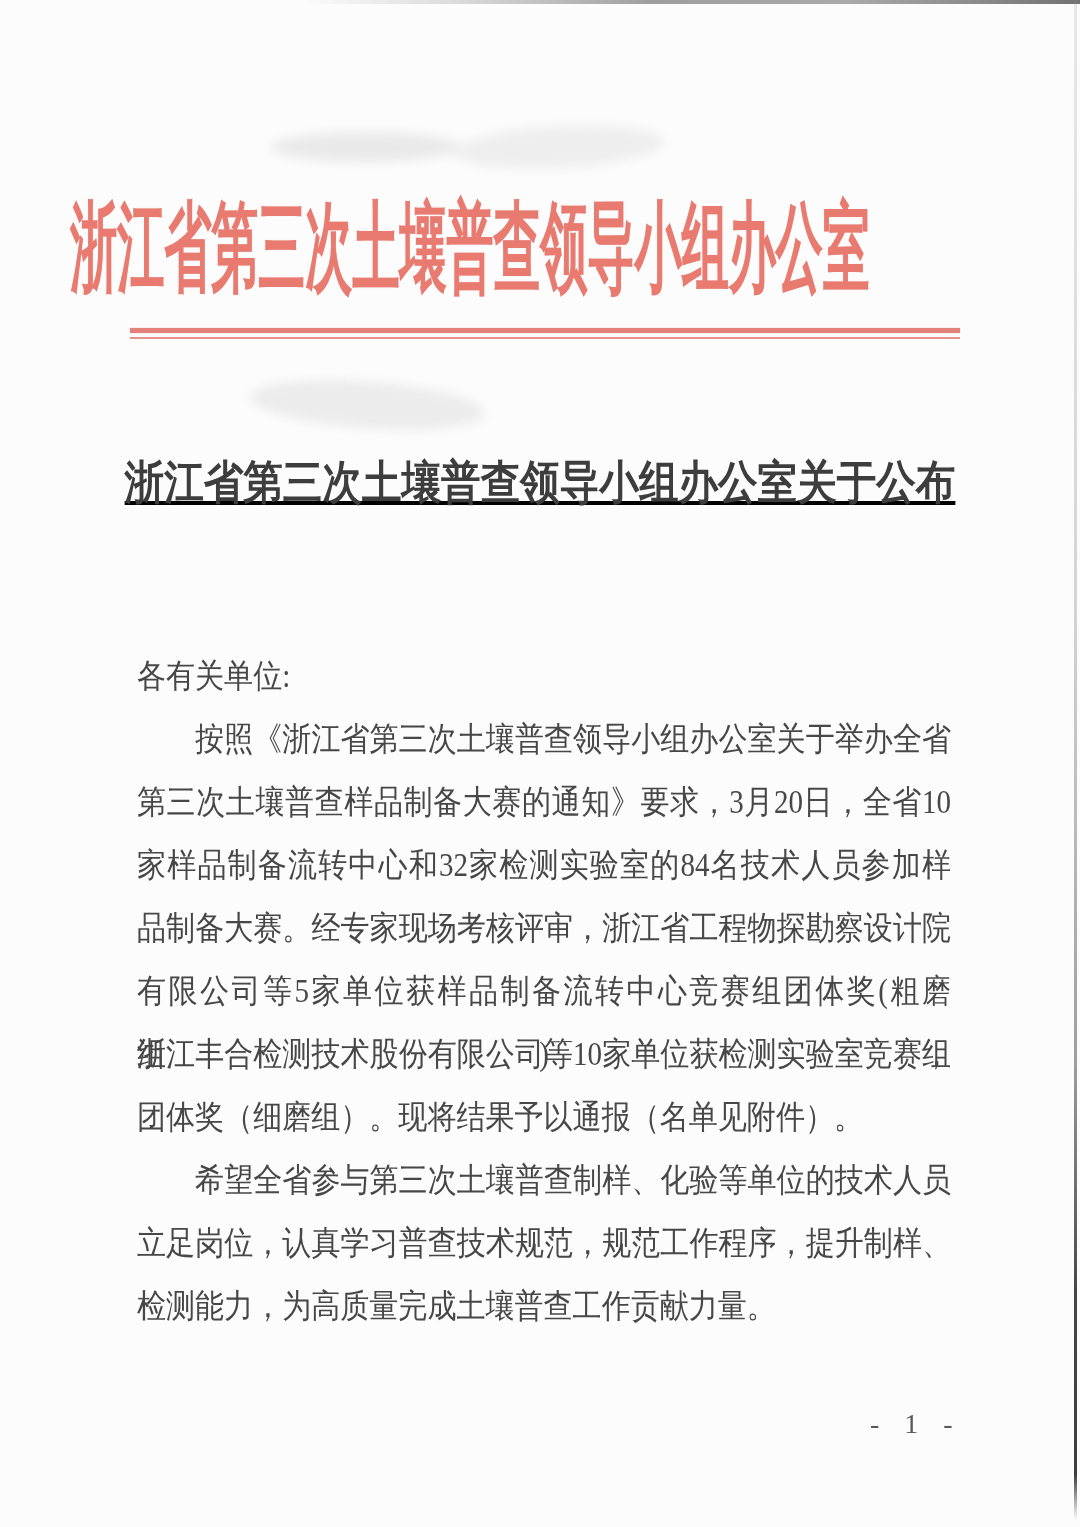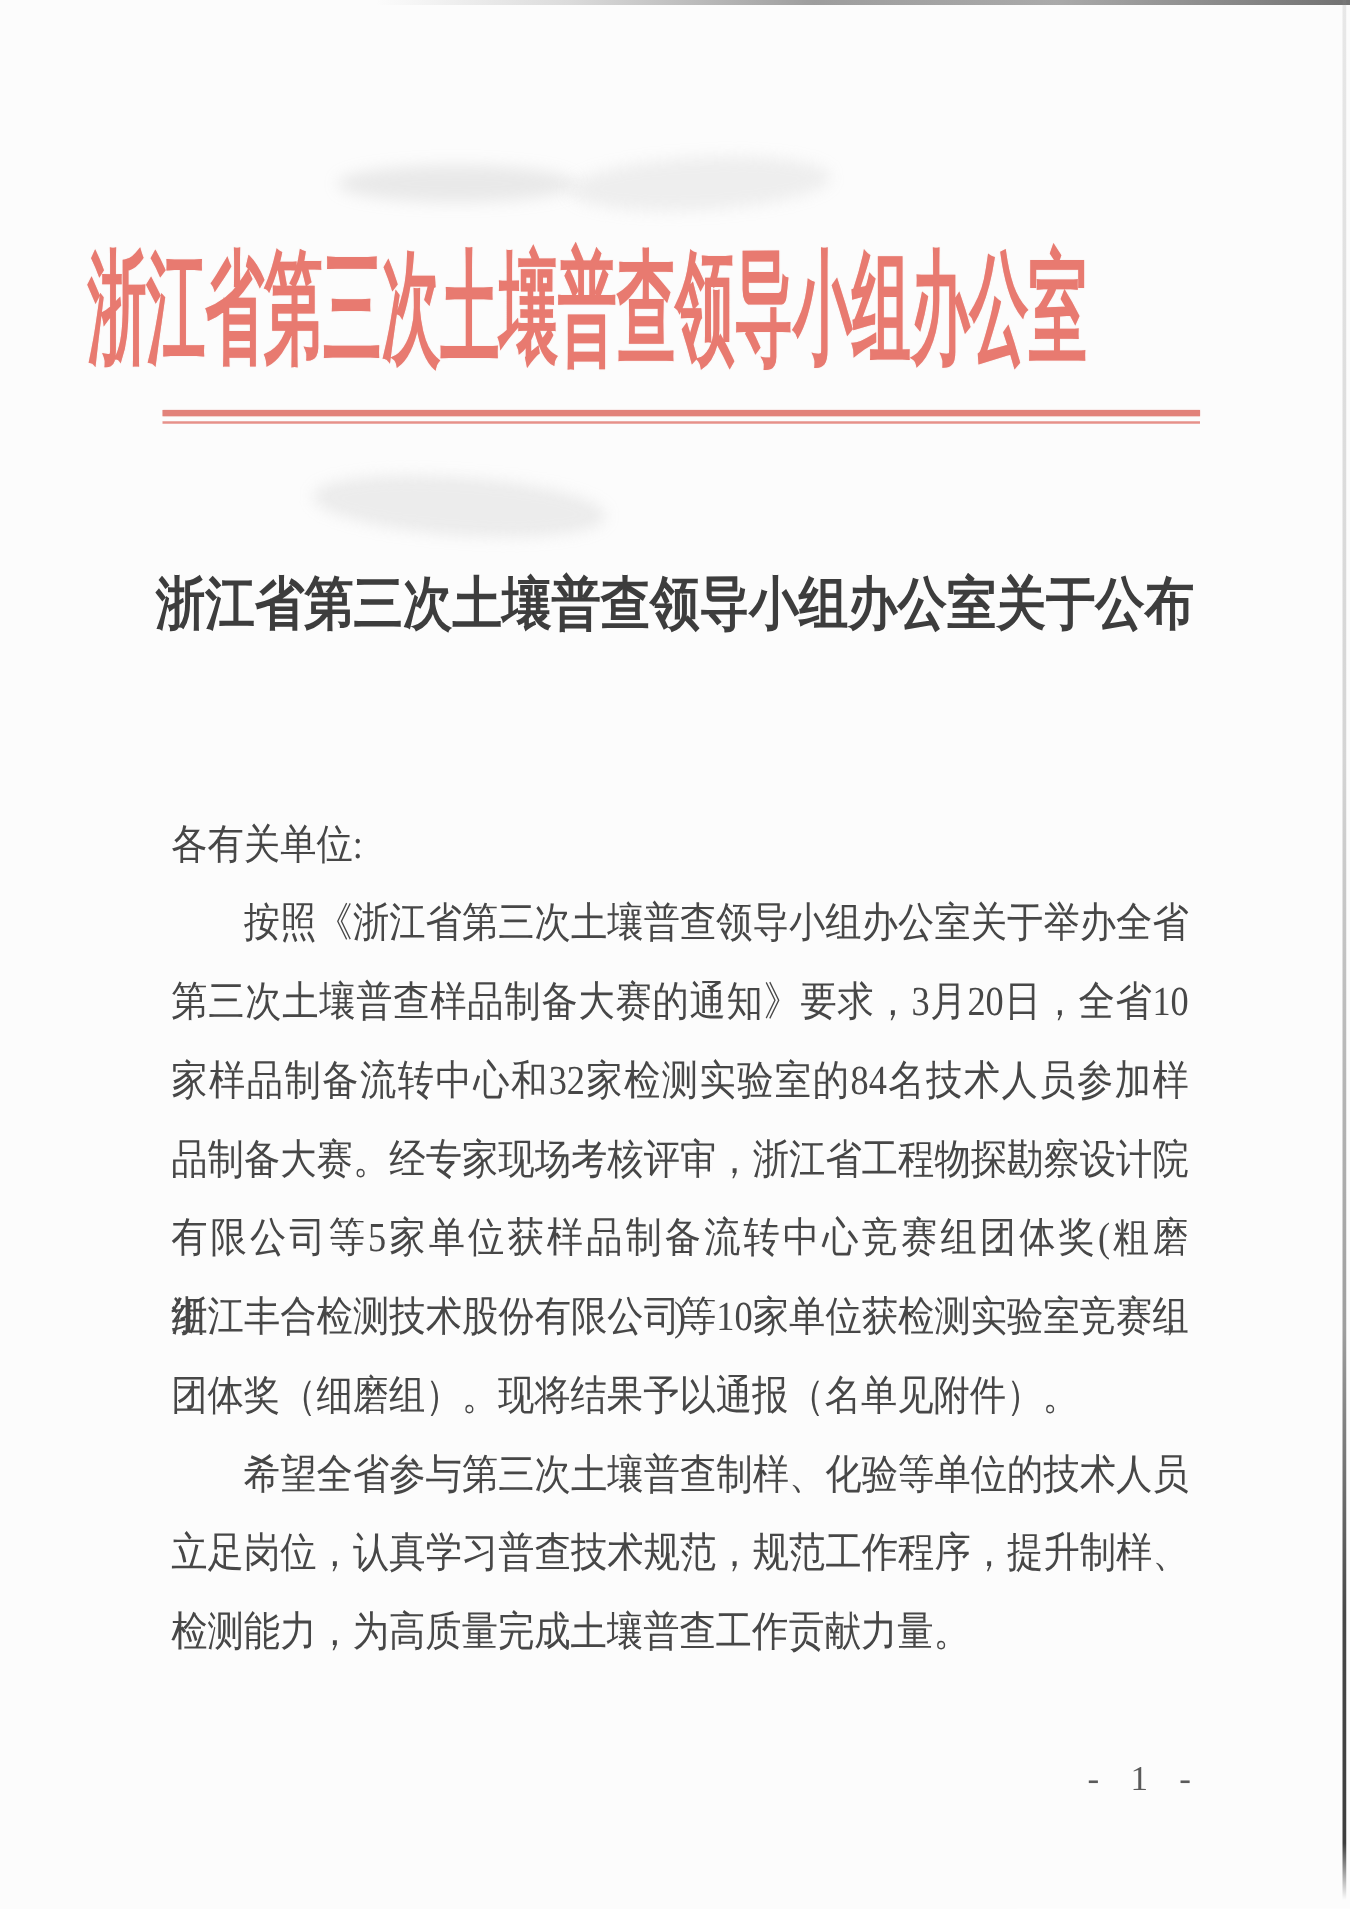--- a/index.html
+++ b/index.html
@@ -81,21 +81,21 @@
     background: #e6918a;
   }
 
   
   .doc-title {
     position: absolute;
     top: 452px; left: 0; width: 1080px;
   }
   .title-line {
     height: 62px;
-    display: flex; justify-content: center; align-items: flex-start;
+    display: flex; justify-content: center; align-items: flex-start; text-decoration: underline;
   }
   .title-line span {
     display: inline-block;
     white-space: nowrap;
     font-size: 46px;
     font-weight: 700;
     color: #3d3d3d;
     transform: scaleX(0.86);
     transform-origin: center;
   }

